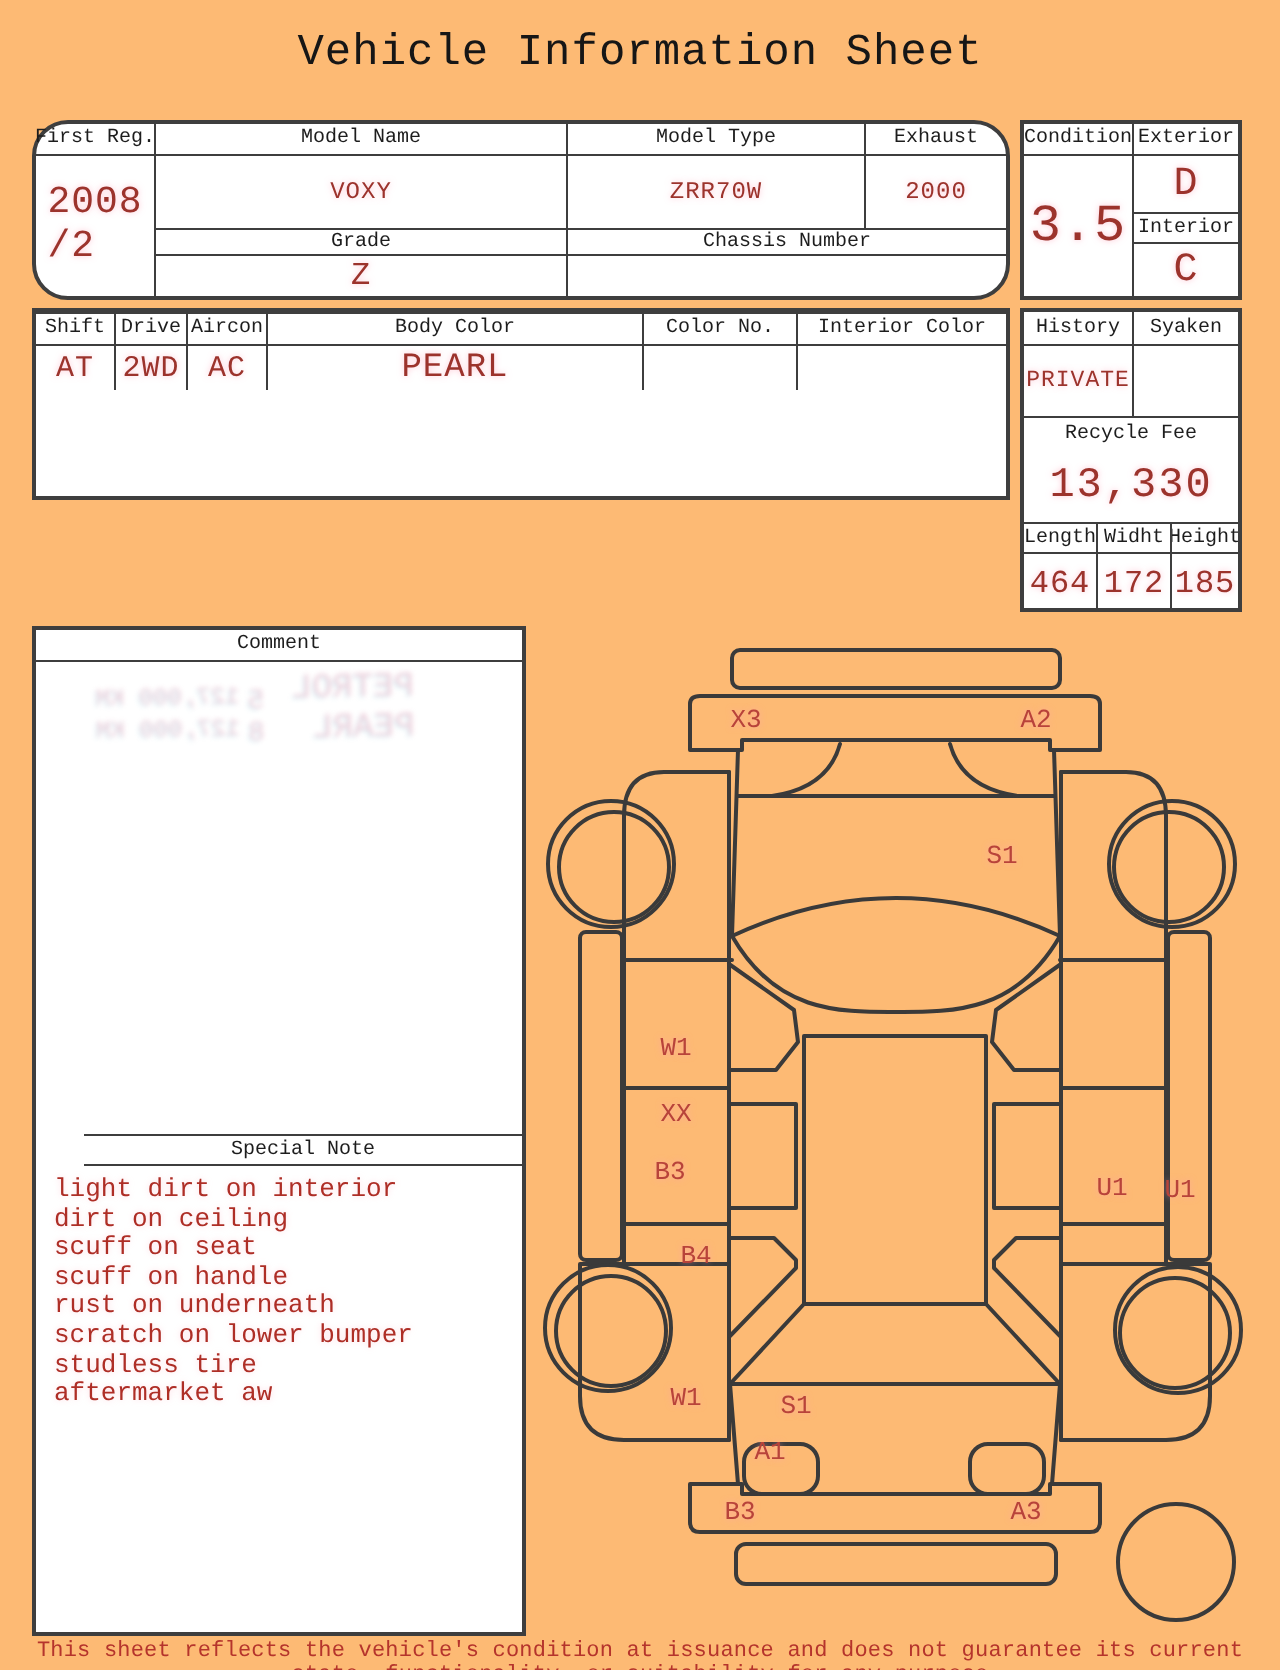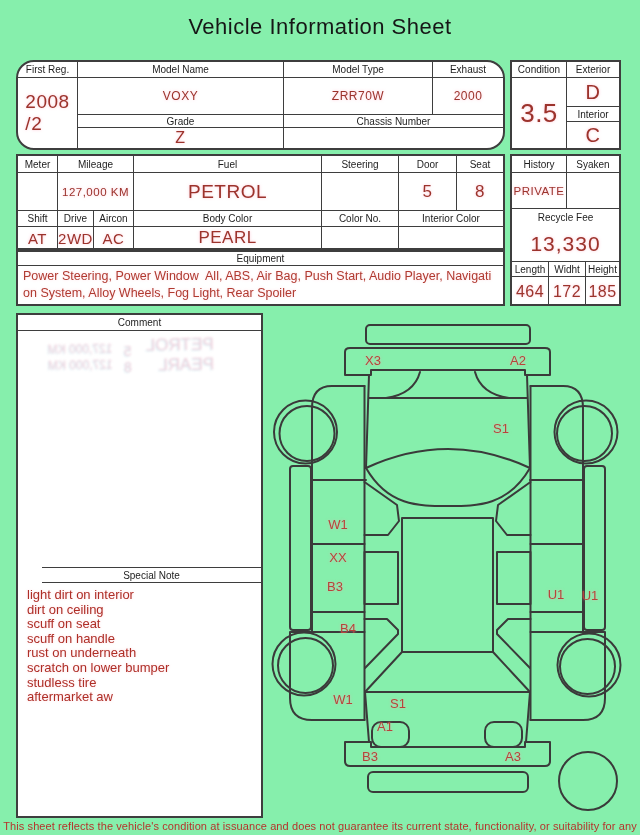--- a/index.html
+++ b/index.html
@@ -1,17 +1,17 @@
 <!DOCTYPE html>
 <html><head>
 <meta charset="utf-8">
 <style>
   html,body{margin:0;padding:0;background:#fff;}
-  .sheet{position:relative;width:640px;height:835px;background:#86efac;
-         font-family:Liberation Sans, sans-serif;overflow:hidden;}
+  .sheet{position:relative;width:640px;height:835px;background:#fdba74;
+         font-family:Liberation Mono, monospace;overflow:hidden;}
   .title{position:absolute;top:14px;left:0;width:100%;text-align:center;
          font-size:22px;color:#161616;letter-spacing:.5px;}
   .box{position:absolute;border:2px solid #3e3e3e;box-sizing:border-box;background:#fff;}
   .c{display:flex;align-items:center;justify-content:center;box-sizing:border-box;overflow:hidden;}
   .hdr{font-size:10px;color:#1d1d1d;white-space:nowrap;}
   .red{color:#9c332c;text-shadow:0 0 3px rgba(255,150,175,.55);letter-spacing:.5px;}
   .br{border-right:1px solid #3e3e3e;}
   .bb{border-bottom:1px solid #3e3e3e;}
   .f11{font-size:11.5px;} .f15{font-size:15px;}
   .f16{font-size:16px;} .f17{font-size:17px;} .f18{font-size:12px;}
@@ -77,54 +77,36 @@
   <div class="box" id="boxAR">
     <div class="c hdr br bb" style="grid-area:1/1/2/2">Condition</div>
     <div class="c red f26 br" style="grid-area:2/1/5/2">3.5</div>
     <div class="c hdr bb" style="grid-area:1/2/2/3">Exterior</div>
     <div class="c red f20 bb" style="grid-area:2/2/3/3">D</div>
     <div class="c hdr bb" style="grid-area:3/2/4/3">Interior</div>
     <div class="c red f20" style="grid-area:4/2/5/3">C</div>
   </div>
 
   <div class="box" id="boxBL">
-    <div class="gtop">
-      <div class="c hdr br bb">Meter</div>
-      <div class="c hdr br bb">Mileage</div>
-      <div class="c hdr br bb">Fuel</div>
-      <div class="c hdr br bb">Steering</div>
-      <div class="c hdr br bb">Door</div>
-      <div class="c hdr bb">Seat</div>
-      <div class="c red br"></div>
-      <div class="c red f11 br">127,000 KM</div>
-      <div class="c red f19 br">PETROL</div>
-      <div class="c red br"></div>
-      <div class="c red f17 br">5</div>
-      <div class="c red f17">8</div>
-    </div>
     <div class="gbot">
       <div class="c hdr br bb">Shift</div>
       <div class="c hdr br bb">Drive</div>
       <div class="c hdr br bb">Aircon</div>
       <div class="c hdr br bb">Body Color</div>
       <div class="c hdr br bb">Color No.</div>
       <div class="c hdr bb">Interior Color</div>
       <div class="c red f15 br">AT</div>
       <div class="c red f15 br">2WD</div>
       <div class="c red f15 br">AC</div>
       <div class="c red f17 br">PEARL</div>
       <div class="c red br"></div>
       <div class="c red"></div>
     </div>
   </div>
 
-  <div class="box" id="boxEQ">
-    <div class="c hdr eqhdr">Equipment</div>
-    <div class="eqtxt">Power Steering, Power Window  All, ABS, Air Bag, Push Start, Audio Player, Navigation System, Alloy Wheels, Fog Light, Rear Spoiler</div>
-  </div>
 
   <div class="box" id="boxBR">
     <div class="g1">
       <div class="c hdr br bb">History</div>
       <div class="c hdr bb">Syaken</div>
       <div class="c red f11 br">PRIVATE</div>
       <div class="c red"></div>
     </div>
     <div class="g2">
       <div class="c hdr">Recycle Fee</div>

